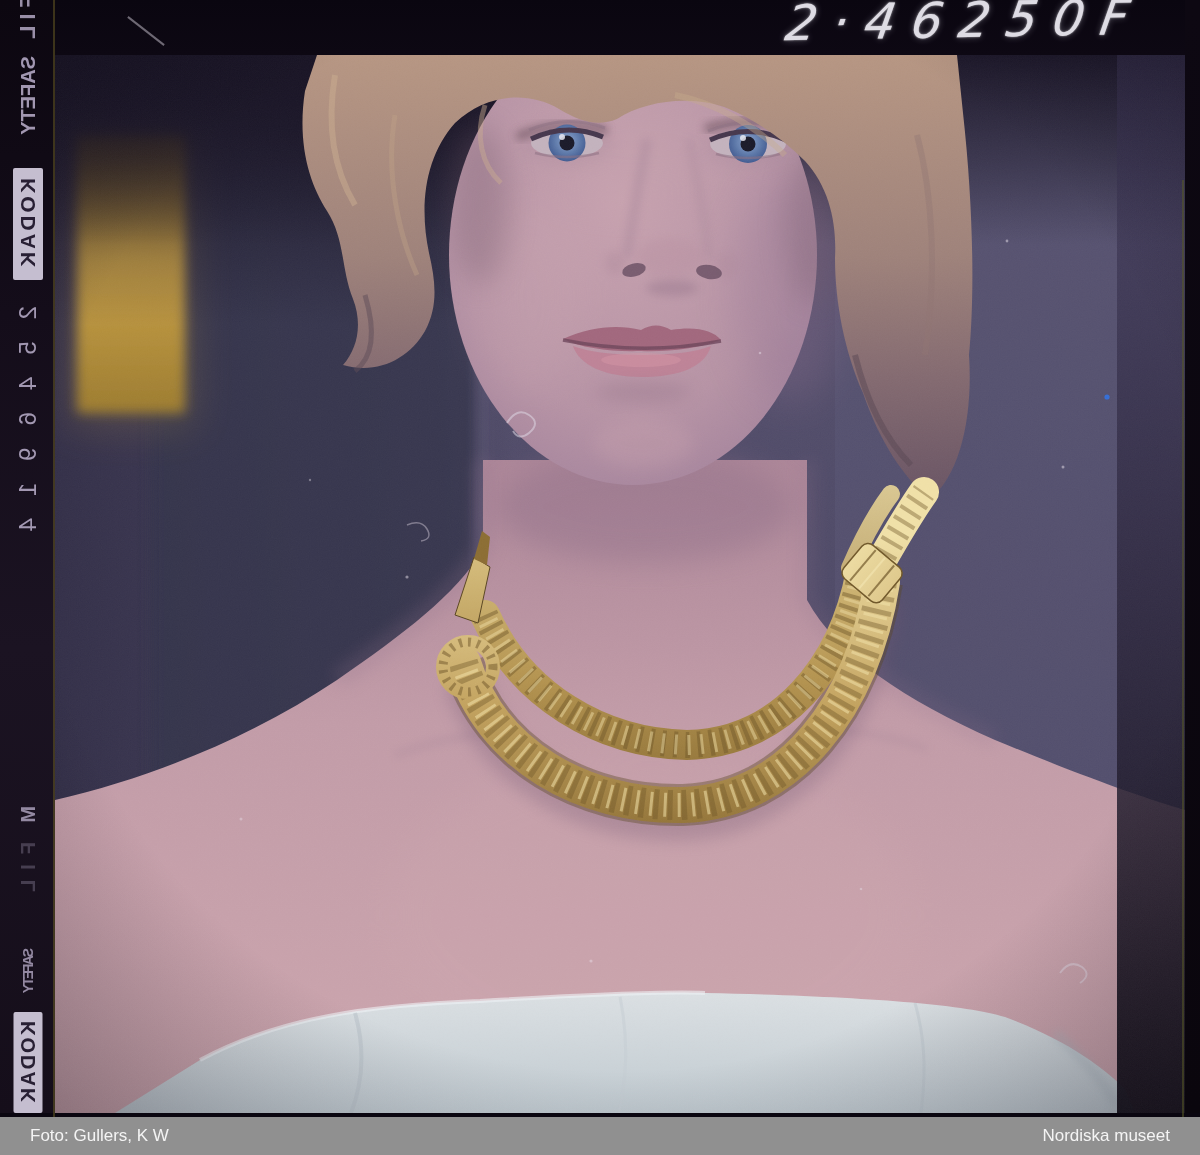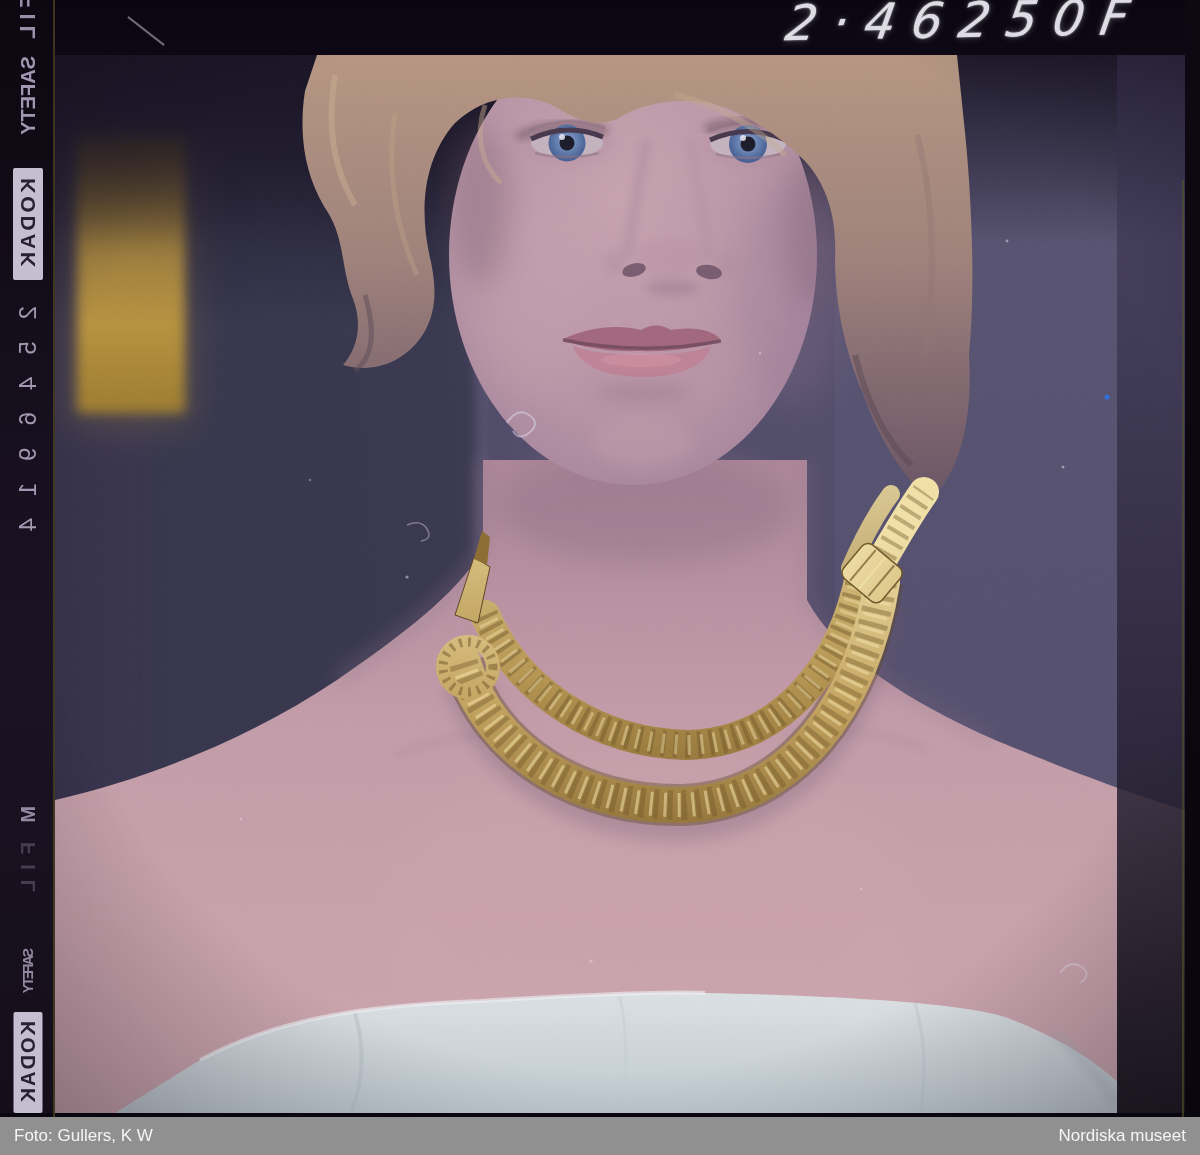--- a/index.html
+++ b/index.html
@@ -74,21 +74,21 @@
     transform:rotate(-1deg) skewX(-10deg);
     text-shadow:0 0 2px rgba(255,255,255,.75),0 0 7px rgba(238,238,255,.35);
     opacity:.94;white-space:nowrap;
   }
 
   
   .caption-bar{
     position:absolute;left:0;top:1117px;width:1200px;height:38px;
     background:#909090;z-index:6;
     display:flex;align-items:center;justify-content:space-between;
-    padding:0 14px;box-sizing:border-box;
+    padding:0 30px;box-sizing:border-box;
     font-size:17px;color:#f4f4f4;
   }
 </style>
 </head>
 <body>
 
 <div class="stage">
 
   <div class="photo-area" title="Close portrait of a young woman with short curled blonde hair, bare shoulders and a white strapless top, wearing a double-strand patterned gold necklace, in front of dark blue-violet doors with a lit amber doorway at left">
     <svg viewBox="0 0 1130 1058" preserveAspectRatio="none">

